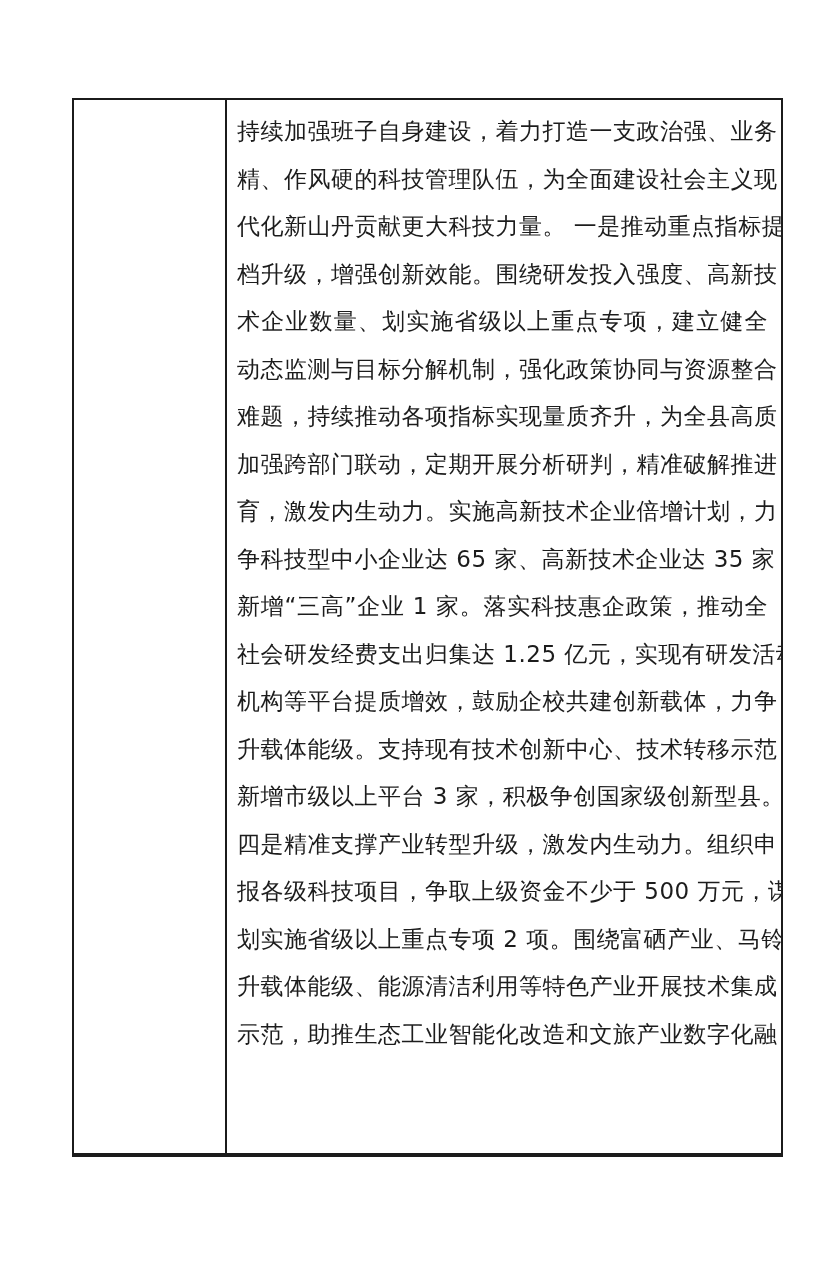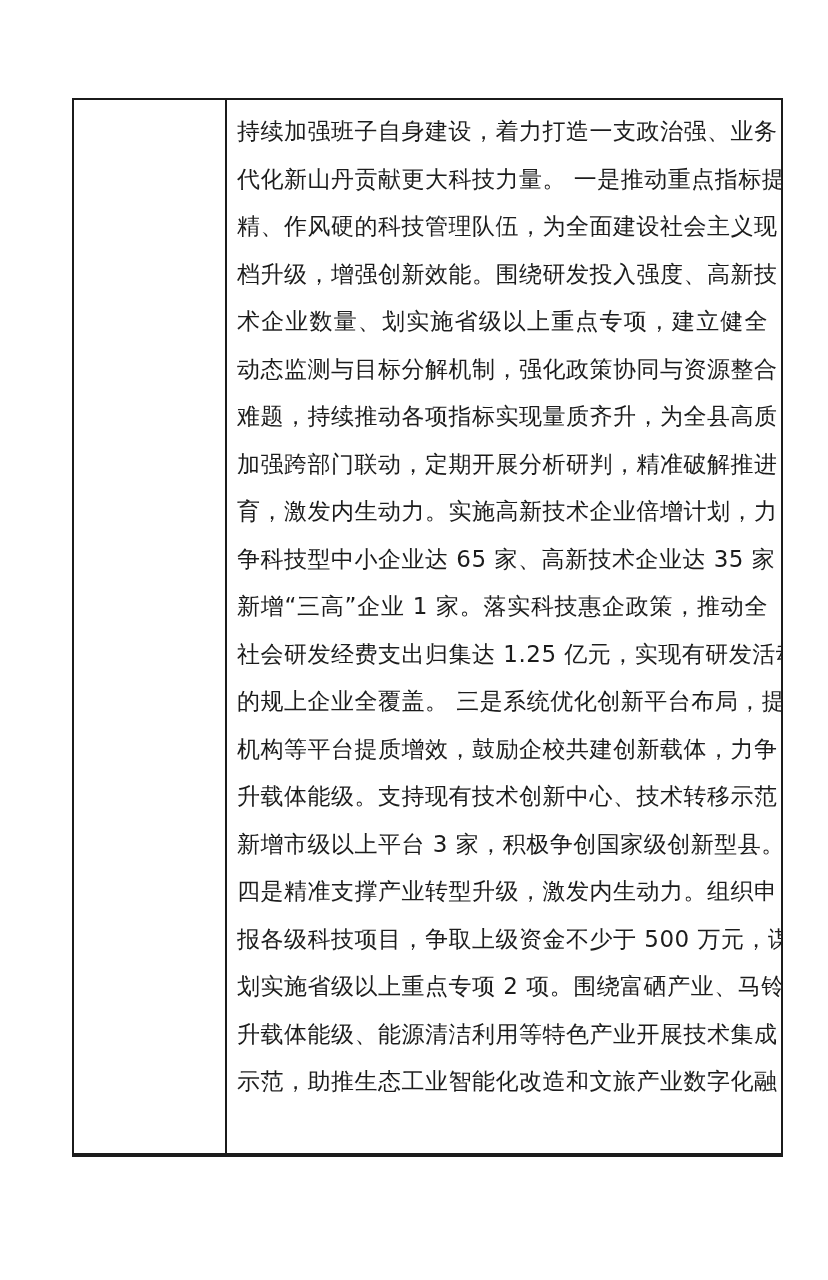--- a/index.html
+++ b/index.html
@@ -54,32 +54,31 @@
   }
 </style>
 </head>
 <body>
 
 <div class="page">
   <div class="doc-table">
     <div class="label-cell"></div>
     <div class="content-cell">
         <div class="text-line">持续加强班子自身建设，着力打造一支政治强、业务</div>
+        <div class="text-line">精、作风硬的科技管理队伍，为全面建设社会主义现</div>
         <div class="text-line">代化新山丹贡献更大科技力量。 一是推动重点指标提</div>
-        <div class="text-line">精、作风硬的科技管理队伍，为全面建设社会主义现</div>
         <div class="text-line">档升级，增强创新效能。围绕研发投入强度、高新技</div>
         <div class="text-line">术企业数量、划实施省级以上重点专项，建立健全</div>
         <div class="text-line">动态监测与目标分解机制，强化政策协同与资源整合，</div>
         <div class="text-line">难题，持续推动各项指标实现量质齐升，为全县高质</div>
         <div class="text-line">加强跨部门联动，定期开展分析研判，精准破解推进</div>
         <div class="text-line">育，激发内生动力。实施高新技术企业倍增计划，力</div>
         <div class="text-line">争科技型中小企业达 65 家、高新技术企业达 35 家，</div>
         <div class="text-line">新增“三高”企业 1 家。落实科技惠企政策，推动全</div>
         <div class="text-line">社会研发经费支出归集达 1.25 亿元，实现有研发活动</div>
-        <div class="text-line">的规上企业全覆盖。 三是系统优化创新平台布局，提</div>
         <div class="text-line">机构等平台提质增效，鼓励企校共建创新载体，力争</div>
         <div class="text-line">升载体能级。支持现有技术创新中心、技术转移示范</div>
         <div class="text-line">新增市级以上平台 3 家，积极争创国家级创新型县。</div>
         <div class="text-line">四是精准支撑产业转型升级，激发内生动力。组织申</div>
         <div class="text-line">报各级科技项目，争取上级资金不少于 500 万元，谋</div>
         <div class="text-line">划实施省级以上重点专项 2 项。围绕富硒产业、马铃</div>
         <div class="text-line">升载体能级、能源清洁利用等特色产业开展技术集成</div>
         <div class="text-line">示范，助推生态工业智能化改造和文旅产业数字化融</div>
       </div>
   </div>

